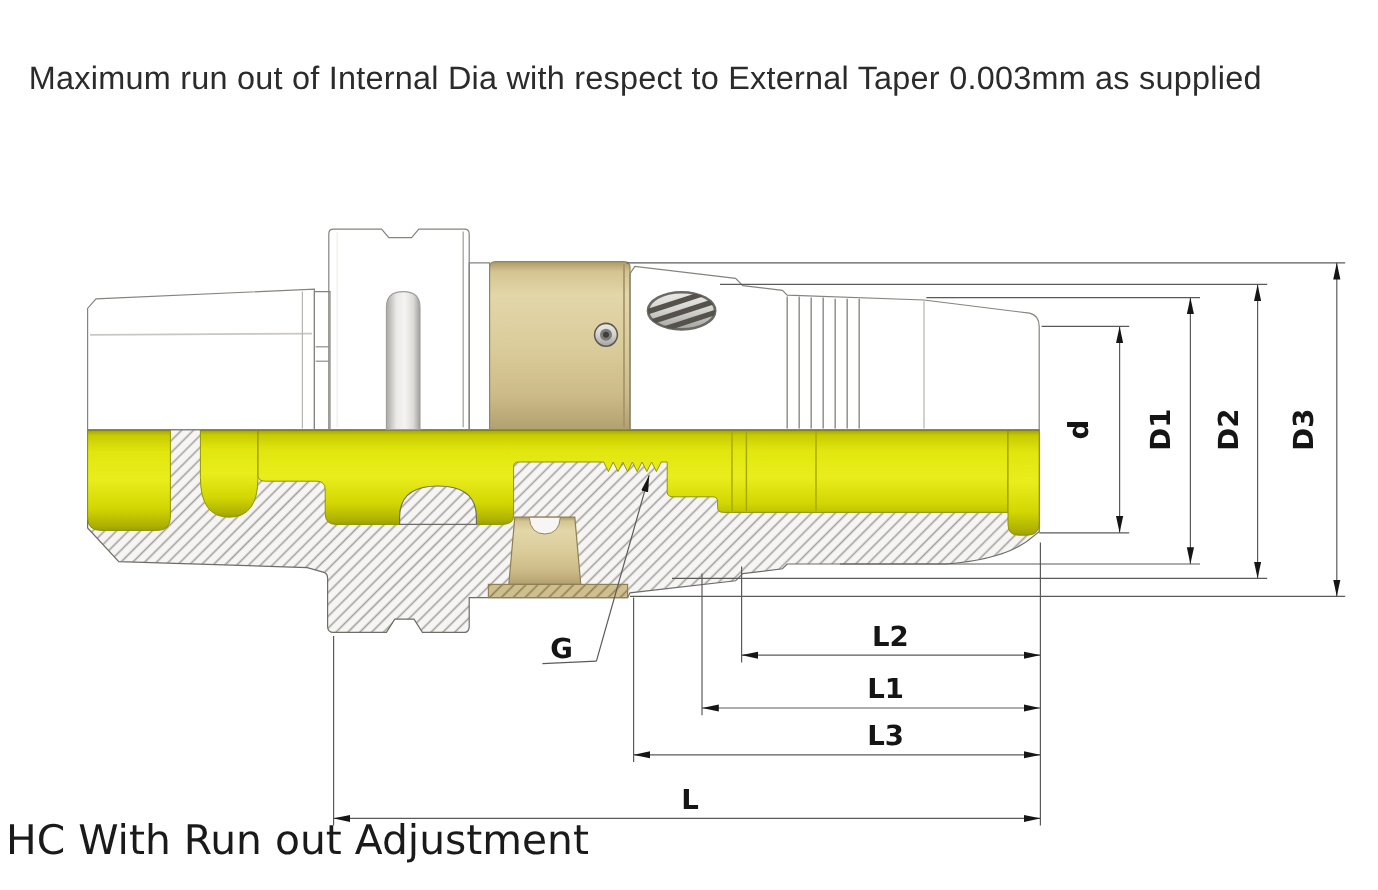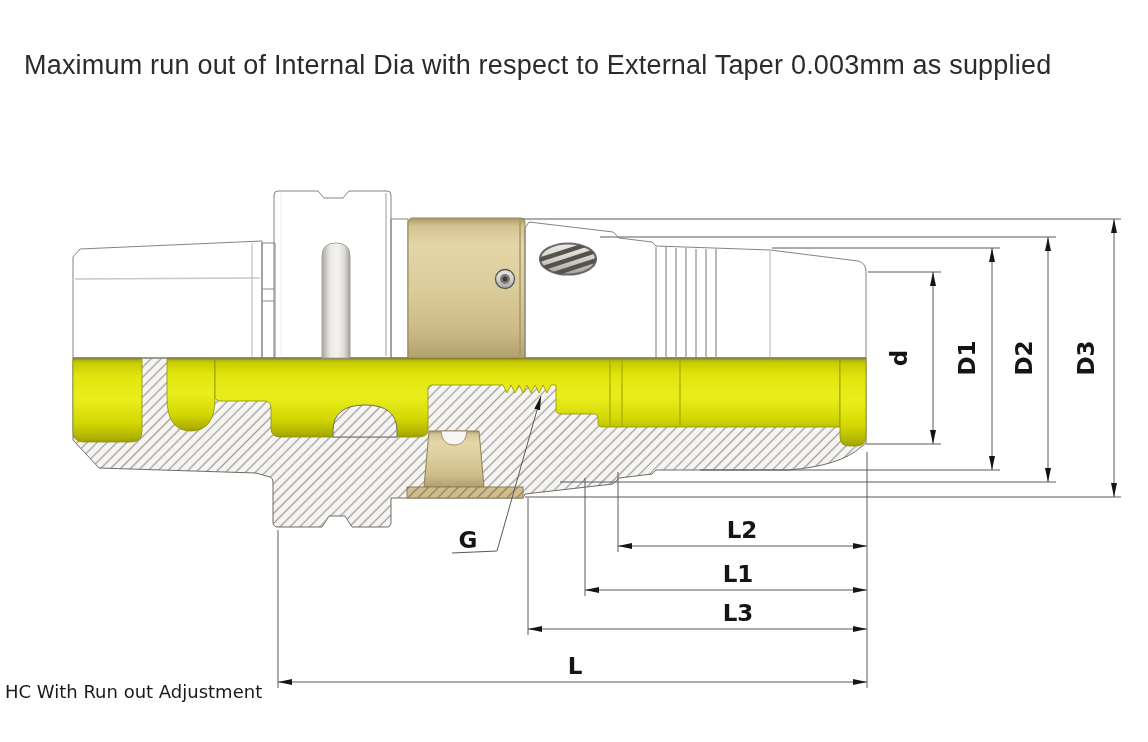--- a/index.html
+++ b/index.html
@@ -1,18 +1,18 @@
 <!DOCTYPE html>
 <html style="--section-yellow: #dce005; --collar-tan: #d6c692; --steel-grey: #d9d7d4; --dimension-line: #5a5a5a; --annotation-text: #151515; --note-text: #2b2b2b; --caption-text: #1a1a1a;"><head>
 <meta charset="utf-8">
 <style>
   html,body{margin:0;padding:0;width:1148px;height:742px;background:#ffffff;overflow:hidden;}
   .stage{position:relative;width:1136px;height:742px;font-family:"Liberation Sans",sans-serif;text-align:right;}
   .top-note{position:absolute;left:24px;top:50px;font-size:27px;color:var(--note-text,#2b2b2b);white-space:nowrap;letter-spacing:0.2px;}
-  .bottom-caption{position:absolute;left:5px;top:681px;font-size:18px;color:var(--caption-text,#1a1a1a);font-family:"DejaVu Sans",sans-serif;white-space:nowrap;}
+  .bottom-caption{position:absolute;left:5px;top:681px;font-size:34px;color:var(--caption-text,#1a1a1a);font-family:"DejaVu Sans",sans-serif;white-space:nowrap;}
   svg{position:absolute;left:0;top:0;}
   .extline{stroke:var(--dimension-line,#6b6b6b);stroke-width:1;fill:none;}
   .dimline{stroke:var(--dimension-line,#5a5a5a);stroke-width:1;fill:none;}
   .dimtext{font-family:"DejaVu Sans",sans-serif;font-weight:bold;font-size:23px;fill:var(--annotation-text,#151515);}
   .arrowhead{fill:var(--annotation-text,#151515);}
   .edge{stroke:#85837f;stroke-width:1;fill:none;}
   .groove{stroke:#97958f;stroke-width:1.3;}
   .olive{stroke:#7f8300;stroke-width:1.2;}
   .ystep{stroke:#a6aa00;stroke-width:1.2;}
 </style>

